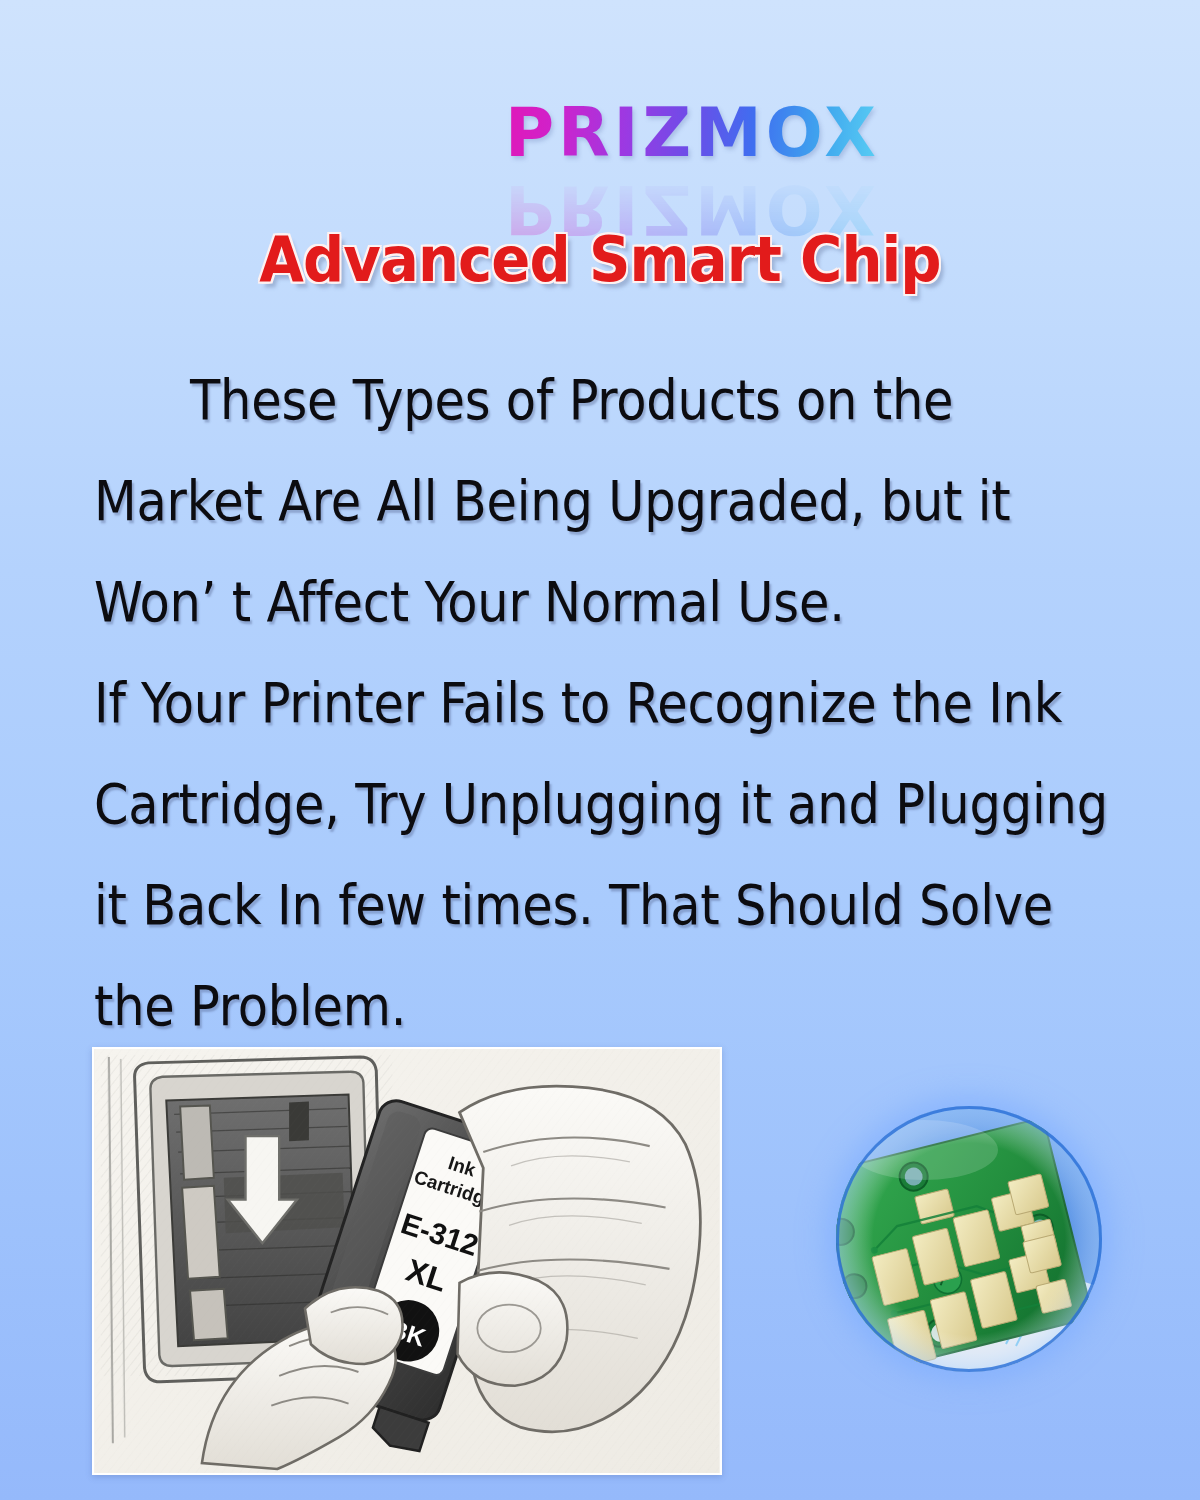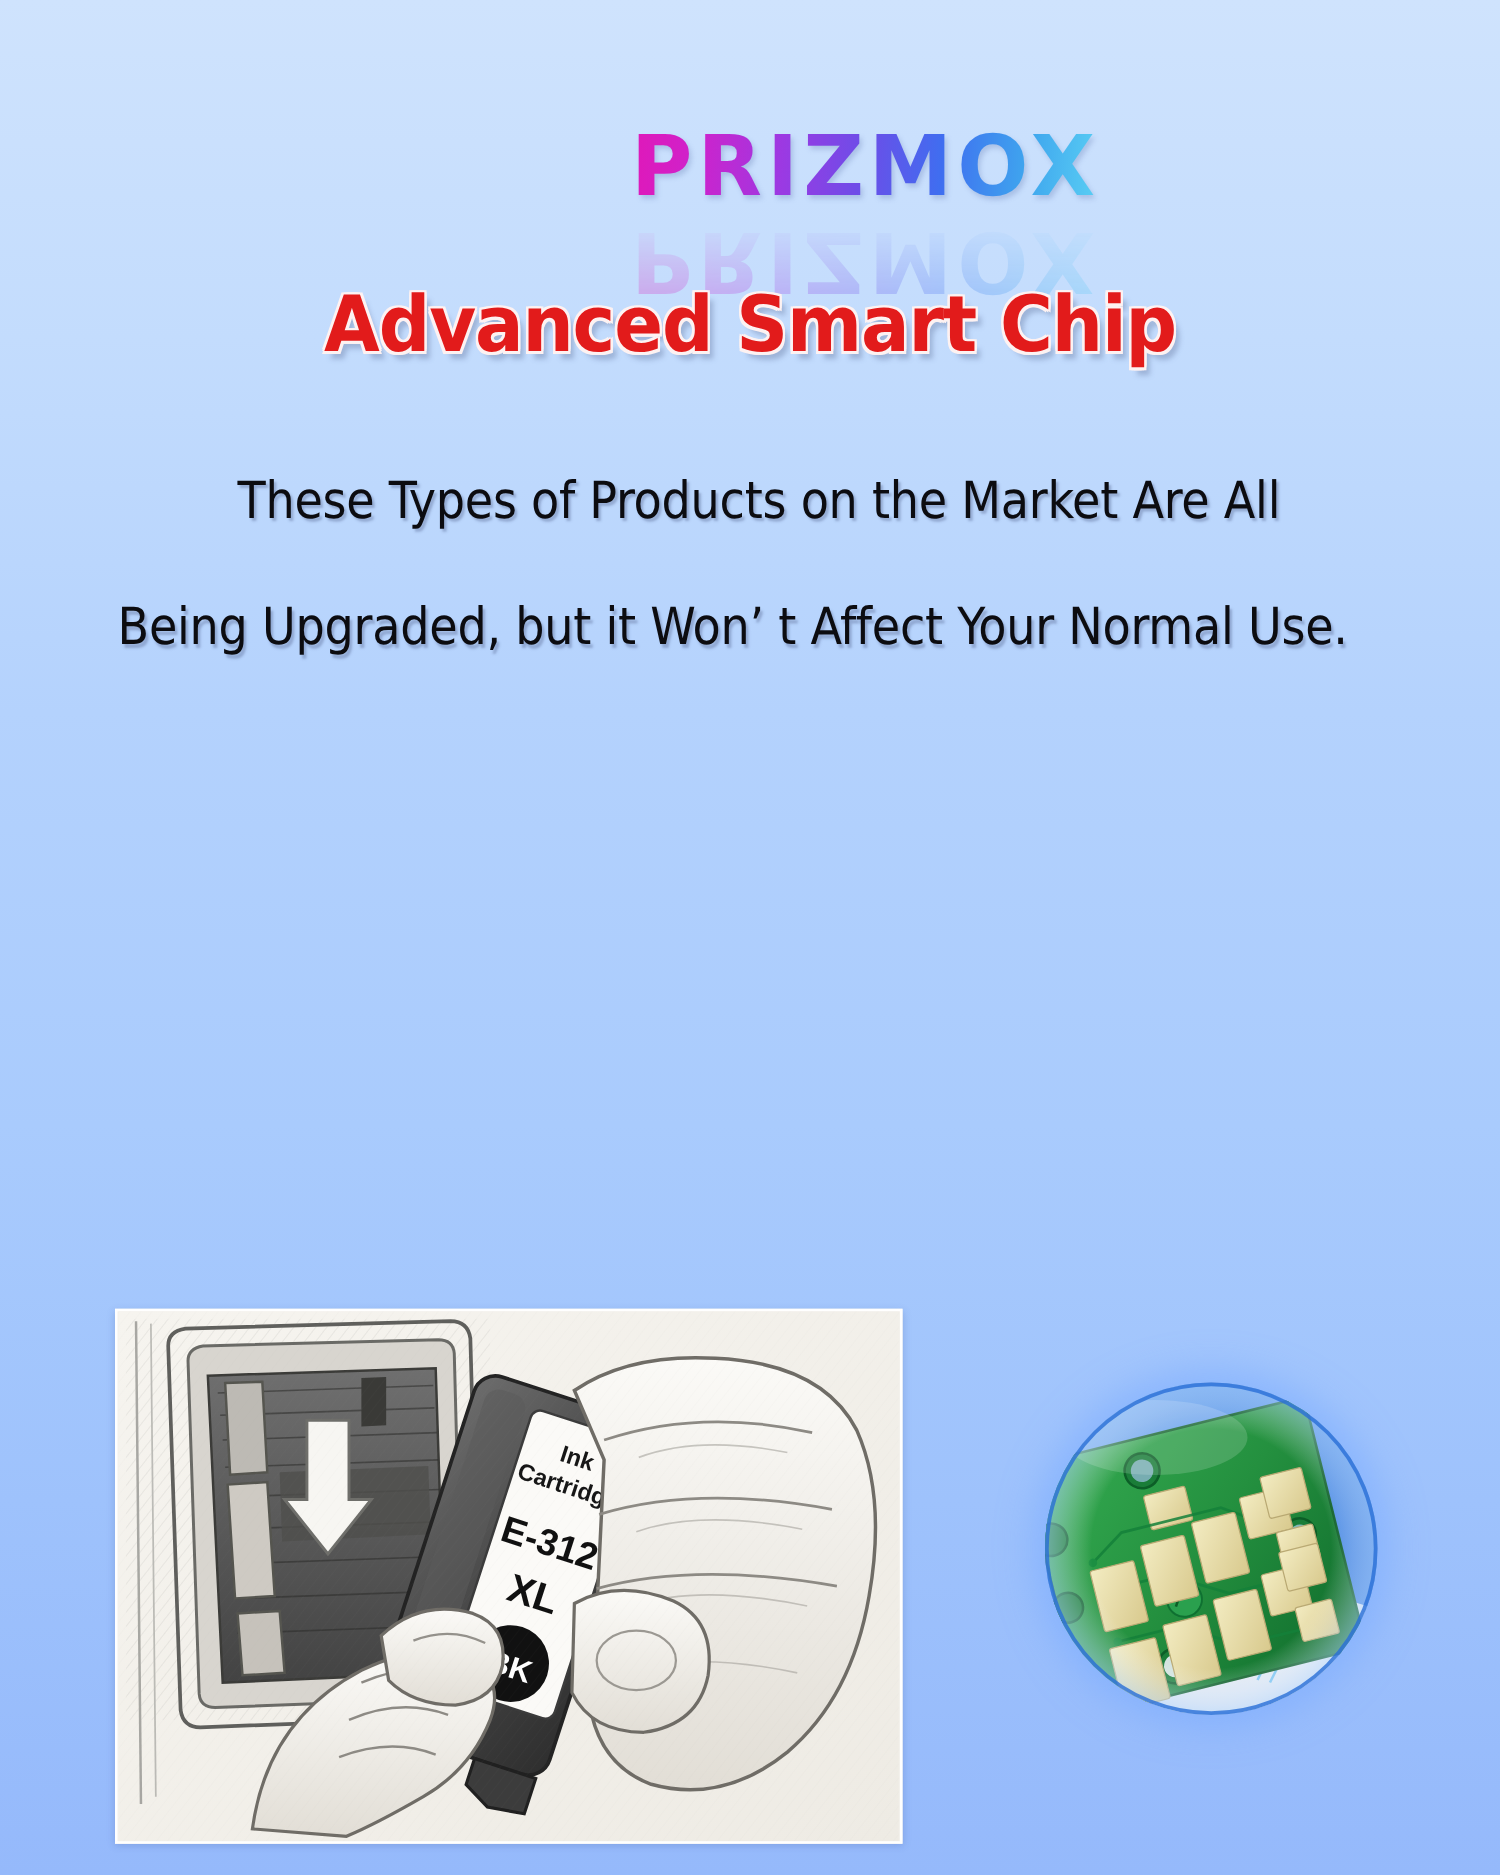--- a/index.html
+++ b/index.html
@@ -56,21 +56,21 @@
        5px 6px 4px rgba(90,105,150,.35);
     transform:scaleX(.93);
     white-space:nowrap;
   }
 
   
   .body-copy{
     position:absolute;left:94px;top:350px;width:1030px;
     color:#0c0c10;
     font-family:"DejaVu Sans Condensed","Liberation Sans", sans-serif;
-    font-size:41px;line-height:101px;
+    font-size:55px;line-height:101px;
     font-stretch:condensed;
     letter-spacing:-0.2px;
     text-shadow:2px 3px 2px rgba(80,95,140,.38);
   }
   .body-copy p{margin:0;}
   .para-1{text-indent:96px;}
   .para-2{margin-top:0;}
 
   
   .sketch{
@@ -107,20 +107,21 @@
 
   <div class="brand-wrap">
     <div class="brand">PRIZMOX</div>
     <div class="brand-reflect">PRIZMOX</div>
   </div>
 
   <div class="headline">Advanced Smart Chip</div>
 
   <div class="body-copy">
     <p class="para-1">These Types of Products on the Market Are All Being Upgraded, but it Won’ t Affect Your Normal Use.</p>
+    <p class="para-2">If Your Printer Fails to Recognize the Ink Cartridge, Try Unplugging it and Plugging it Back In few times. That Should Solve the Problem.</p>
   </div>
 
   <div class="sketch">
     <svg viewBox="0 0 630 428" xmlns="http://www.w3.org/2000/svg">
       <defs>
         <linearGradient id="paper" x1="0" y1="0" x2="1" y2="1">
           <stop offset="0" stop-color="#f6f4ef"></stop>
           <stop offset="1" stop-color="#eeebe4"></stop>
         </linearGradient>
         <linearGradient id="cartBody" x1="0" y1="0" x2="1" y2="1">

